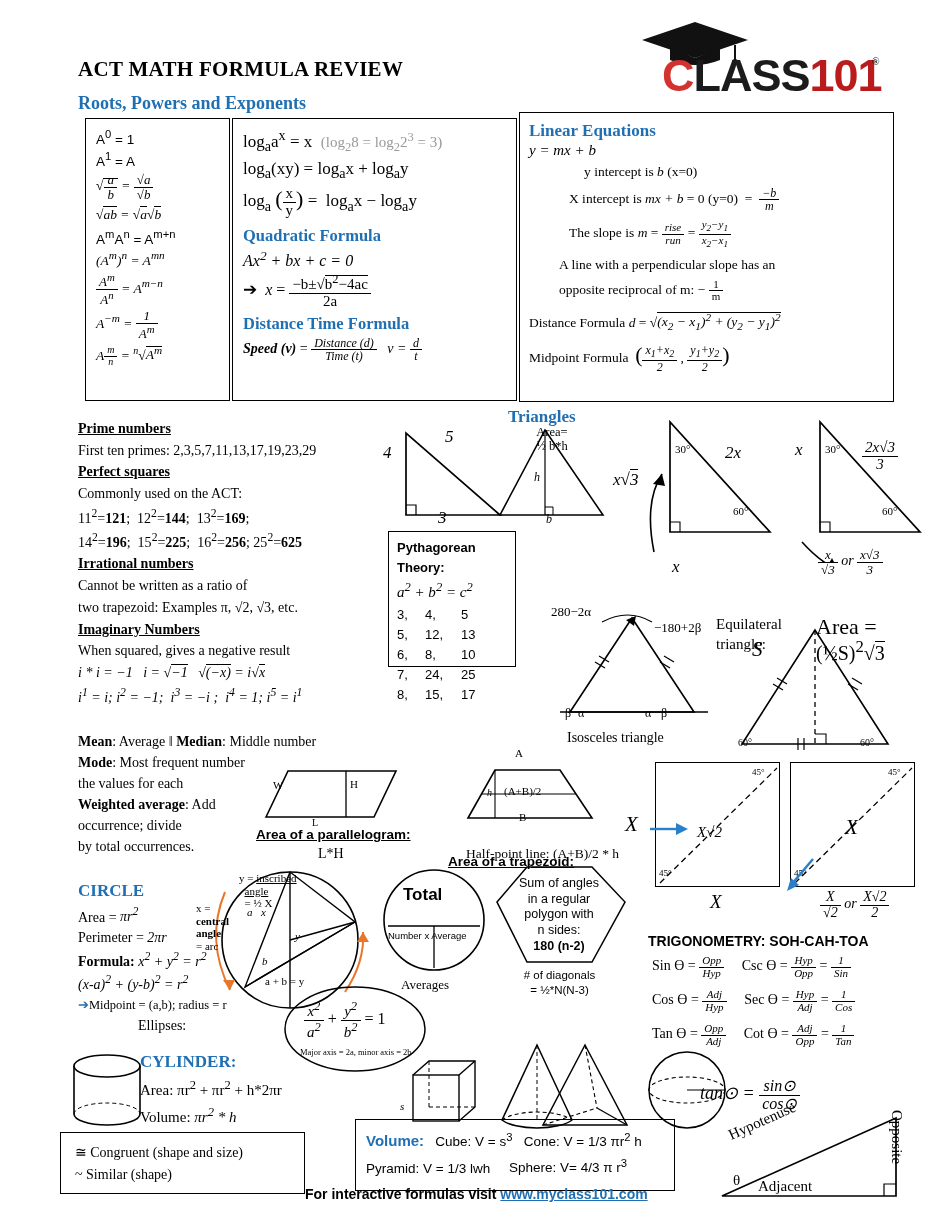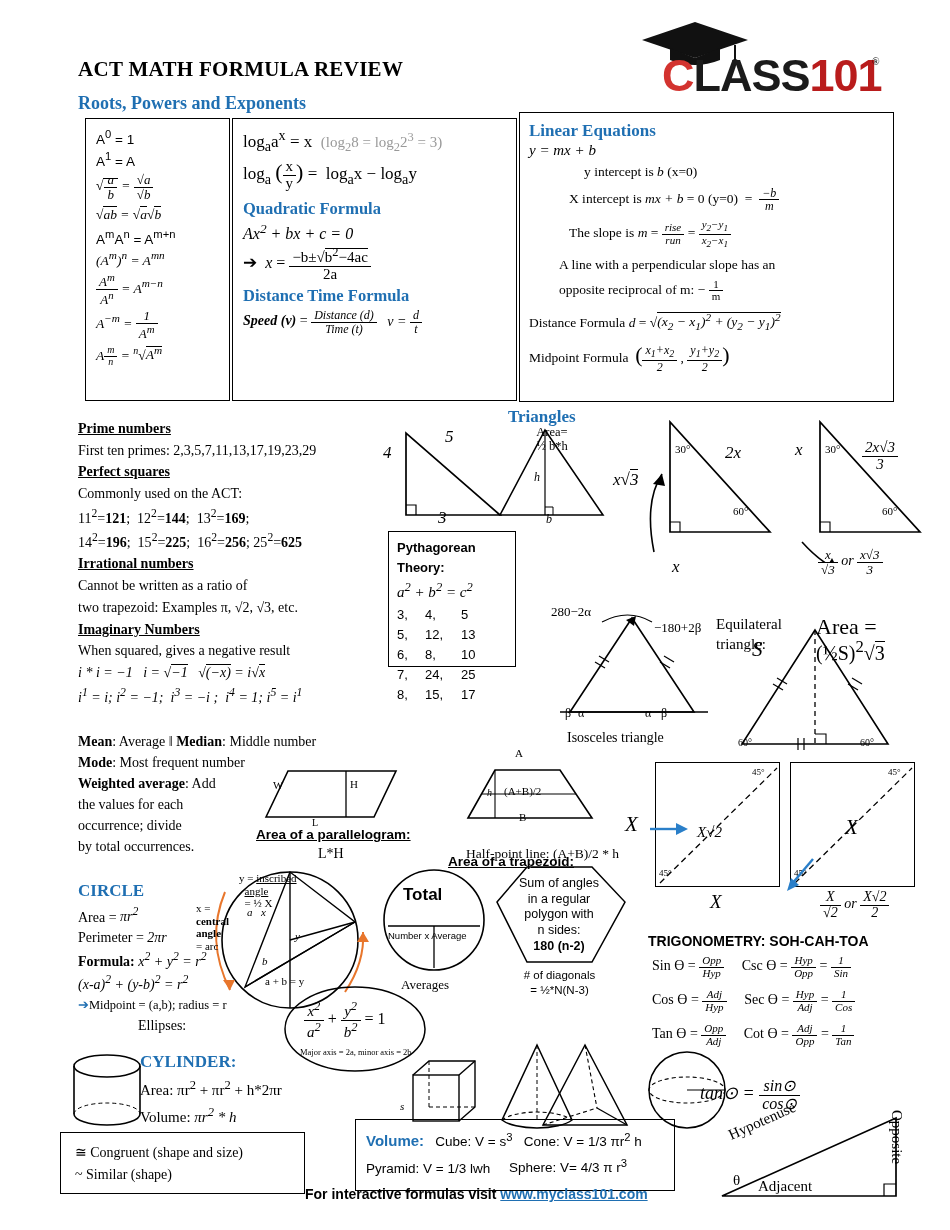--- a/index.html
+++ b/index.html
@@ -101,20 +101,21 @@
       <div style="font-family:'Liberation Serif',serif;font-style:italic;margin:2px 0;">A<sup>−m</sup> = <span class="frac"><span class="num">1</span><span class="den">A<sup>m</sup></span></span></div>
       <div style="font-family:'Liberation Serif',serif;font-style:italic;margin:2px 0;">A<span class="frac" style="font-size:10px"><span class="num">m</span><span class="den">n</span></span> = <sup style="font-size:10px">n</sup>√<span style="border-top:1px solid #000;">A<sup>m</sup></span></div>
     </div>
   </div>
 
   <div class="abs box" id="box-log">
     <div style="padding:8px 10px;">
       <div style="font-size:17px;">
         log<sub>a</sub>a<sup>x</sup> = x&nbsp;&nbsp;<span style="color:#999;font-size:15px;">(log<sub>2</sub>8 = log<sub>2</sub>2<sup>3</sup> = 3)</span>
       </div>
+      <div style="font-size:17px;margin-top:4px;">log<sub>a</sub>(xy) = log<sub>a</sub>x + log<sub>a</sub>y</div>
       <div style="font-size:17px;margin-top:4px;">log<sub>a</sub> <span style="font-size:22px;">(</span><span class="frac" style="font-size:15px;"><span class="num">x</span><span class="den">y</span></span><span style="font-size:22px;">)</span> =&nbsp; log<sub>a</sub>x − log<sub>a</sub>y</div>
 
       <div class="bluehead" style="font-size:16.5px;margin-top:7px;">Quadratic Formula</div>
       <div style="font-size:16px;font-style:italic;margin-top:2px;">Ax<sup>2</sup> + bx + c = 0</div>
       <div style="font-size:16px;margin-top:3px;">
         <span style="font-size:17px;">➔</span>&nbsp;&nbsp;<span style="font-style:italic;">x</span> = <span class="frac" style="font-size:15px;"><span class="num">−b±√<span style="border-top:1px solid #000;">b<sup>2</sup>−4ac</span></span><span class="den">2a</span></span>
       </div>
 
       <div class="bluehead" style="font-size:16.5px;margin-top:4px;">Distance Time Formula</div>
       <div style="font-size:14px;margin-top:3px;">
@@ -150,22 +151,22 @@
     <div>two trapezoid: Examples π, √2, √3, etc.</div>
     <div class="hd">Imaginary Numbers</div>
     <div>When squared, gives a negative result</div>
     <div style="font-style:italic;">i * i = −1&nbsp;&nbsp; i = √<span style="border-top:1px solid #000;">−1</span>&nbsp;&nbsp;&nbsp;√<span style="border-top:1px solid #000;">(−x)</span> = i√<span style="border-top:1px solid #000;">x</span></div>
     <div style="font-style:italic;">i<sup>1</sup> = i; i<sup>2</sup> = −1;&nbsp; i<sup>3</sup> = −i ;&nbsp; i<sup>4</sup> = 1; i<sup>5</sup> = i<sup>1</sup></div>
   </div>
 
   <div class="abs" id="stats">
     <div><b>Mean</b>: Average ‖ <b>Median</b>: Middle number</div>
     <div><b>Mode</b>: Most frequent number</div>
+    <div>the values for each</div>
     <div><b>Weighted average</b>: Add</div>
-    <div>the values for each</div>
     <div>occurrence; divide</div>
     <div>by total occurrences.</div>
   </div>
 
   <div class="abs" id="circle">
     <div id="circlehead">CIRCLE</div>
     <div>Area = <i>πr<sup>2</sup></i></div>
     <div>Perimeter = <i>2πr</i></div>
     <div><b>Formula:</b> <i>x<sup>2</sup> + y<sup>2</sup> = r<sup>2</sup></i></div>
     <div><i>(x-a)<sup>2</sup> + (y-b)<sup>2</sup> = r<sup>2</sup></i></div>

